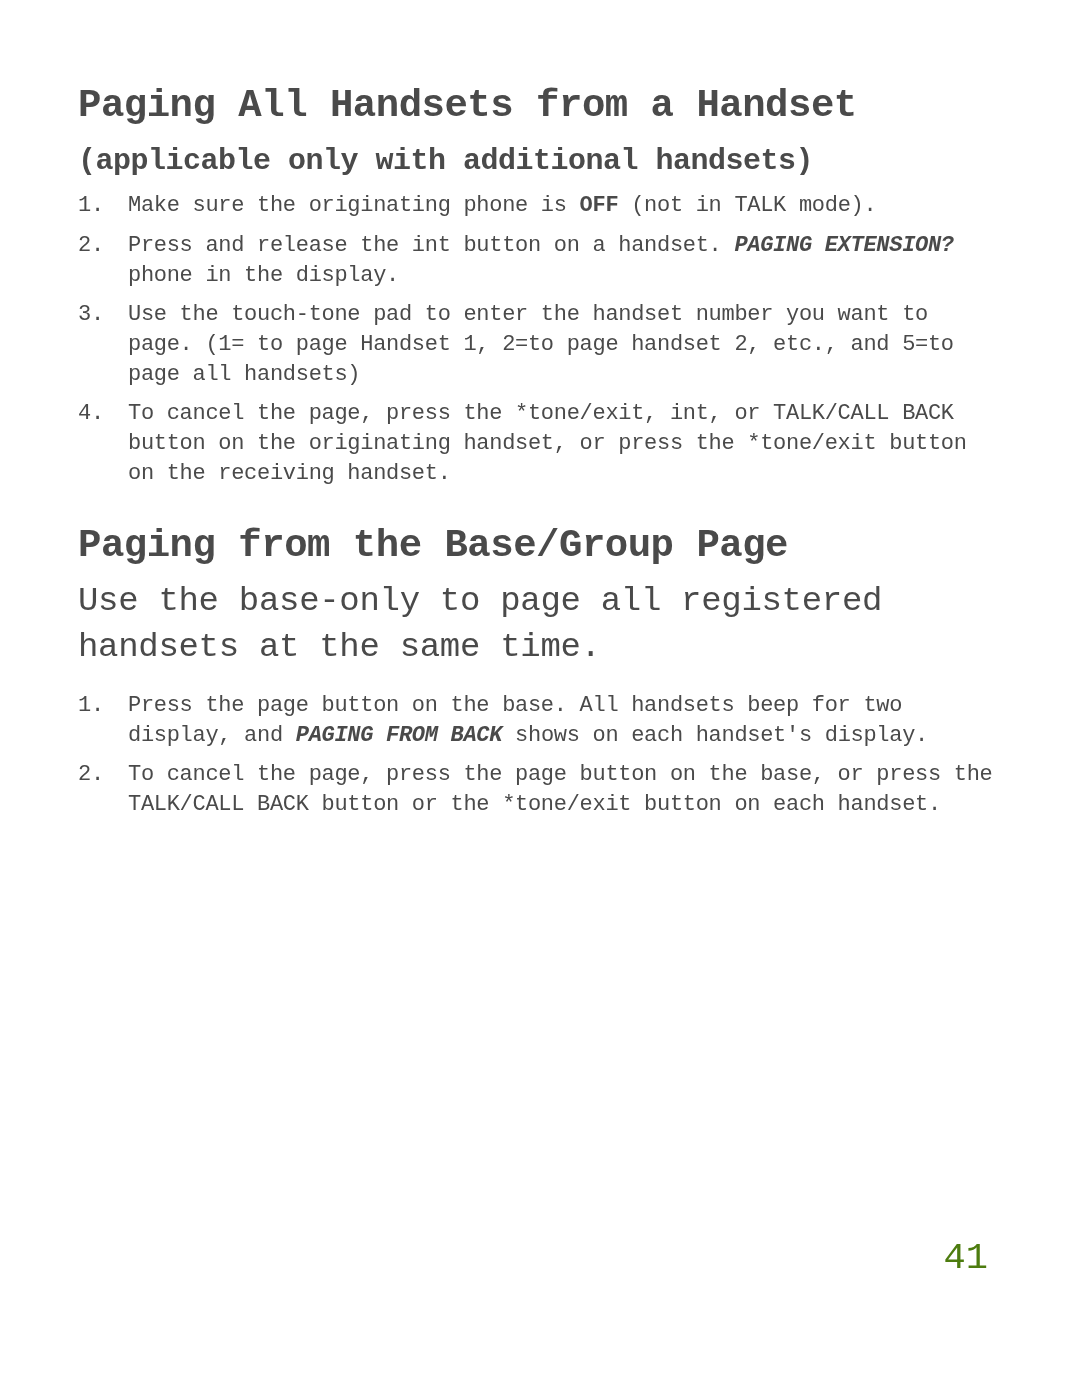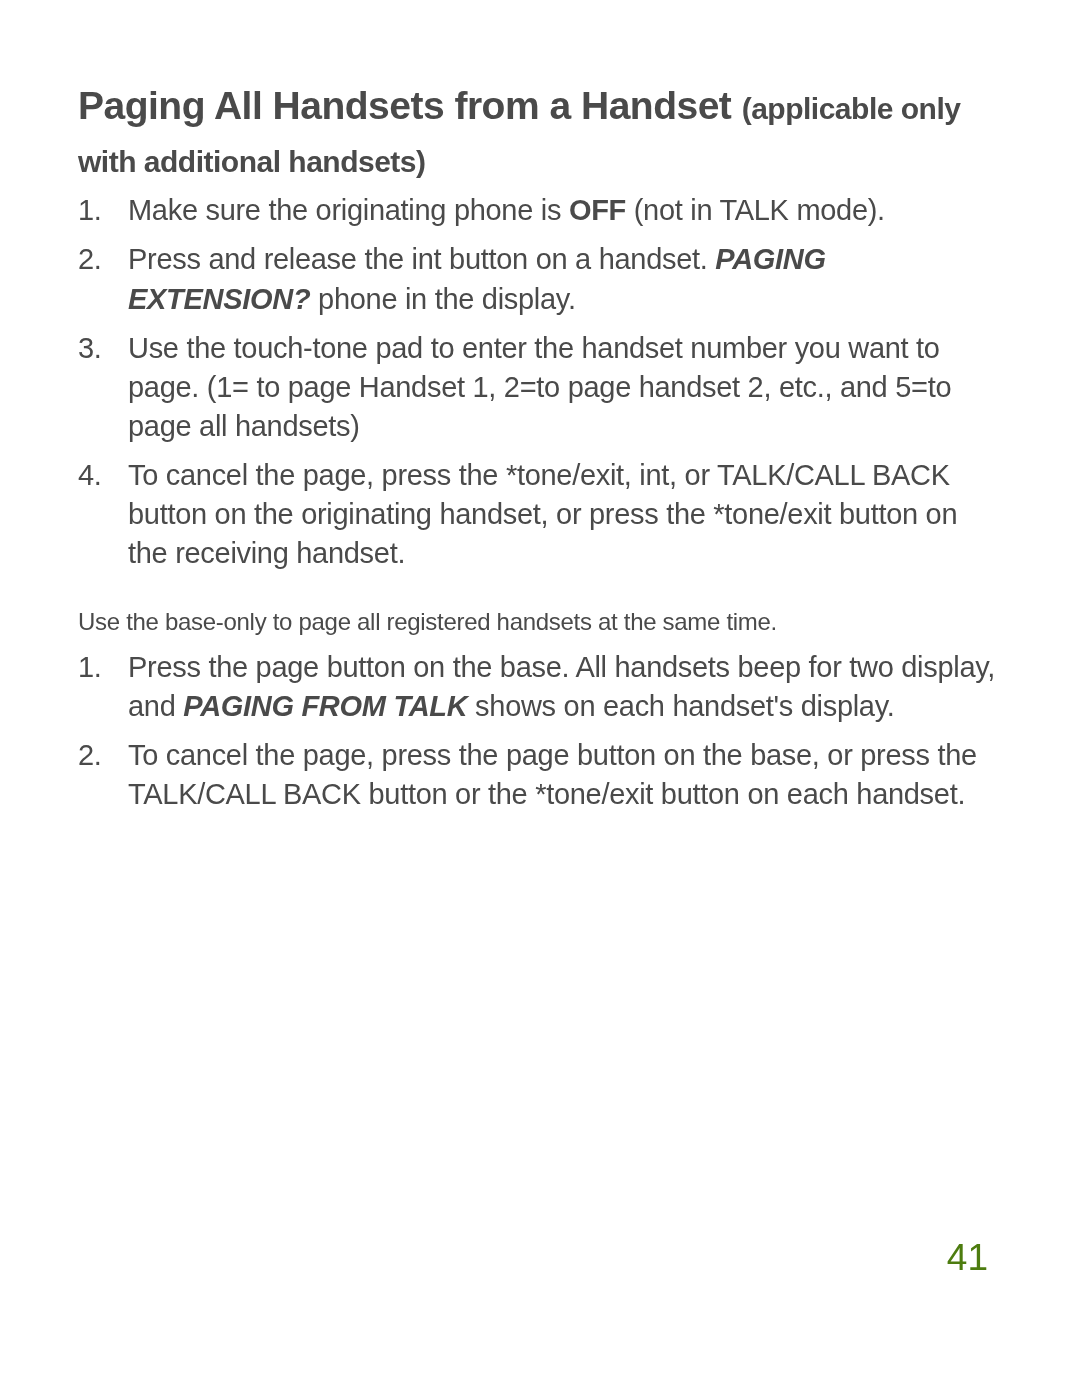--- a/index.html
+++ b/index.html
@@ -1,18 +1,19 @@
 <!DOCTYPE html>
 <html><head>
   <meta charset="utf-8">
   <style>
     * {
       margin: 0;
       padding: 0;
       box-sizing: border-box;
+      font-family: Liberation Mono, monospace;
     }
     body {
       width: 1080px;
       height: 1374px;
       background: #ffffff;
       font-family: Arial, Helvetica, sans-serif;
       color: #4a4a4a;
       position: relative;
       padding: 80px 78px 0 78px;
     }
@@ -21,33 +22,33 @@
       font-weight: bold;
       line-height: 1.35;
       margin-bottom: 6px;
       letter-spacing: -0.5px;
     }
     .section-heading .sub {
       font-size: 30px;
       font-weight: bold;
     }
     .intro-text {
-      font-size: 24px;
+      font-size: 34px;
       line-height: 1.35;
-      margin-bottom: 10px;
+      margin-bottom: 20px;
       letter-spacing: -0.3px;
     }
     ol {
       list-style: none;
       counter-reset: item;
       padding-left: 0;
     }
     ol li {
       counter-increment: item;
-      font-size: 29px;
+      font-size: 22px;
       line-height: 1.35;
       margin-bottom: 10px;
       padding-left: 50px;
       position: relative;
       letter-spacing: -0.3px;
     }
     ol li::before {
       content: counter(item) ".";
       position: absolute;
       left: 0;
@@ -88,26 +89,29 @@
     <li>
       <span>Use the touch-tone pad to enter the handset number you want to page. (1= to page Handset 1, 2=to page handset 2, etc., and 5=to page all handsets)</span>
     </li>
     <li>
       <span>To cancel the page, press the *tone/exit, int, or TALK/CALL BACK button on the originating handset, or press the *tone/exit button on the receiving handset.</span>
     </li>
   </ol>
 </div>
 
 <div class="section2">
+  <h2 class="section-heading">
+    <span>Paging from the Base/Group Page</span>
+  </h2>
   <p class="intro-text">
     <span>Use the base-only to page all registered handsets at the same time.</span>
   </p>
   <ol>
     <li>
-      <span>Press the page button on the base. All handsets beep for two display, and </span><span class="bolditalic">PAGING FROM TALK</span><span> shows on each handset's display.</span>
+      <span>Press the page button on the base. All handsets beep for two display, and </span><span class="bolditalic">PAGING FROM BACK</span><span> shows on each handset's display.</span>
     </li>
     <li>
       <span>To cancel the page, press the page button on the base, or press the TALK/CALL BACK button or the *tone/exit button on each handset.</span>
     </li>
   </ol>
 </div>
 
 <div class="page-number">
   <span>41</span>
 </div>

